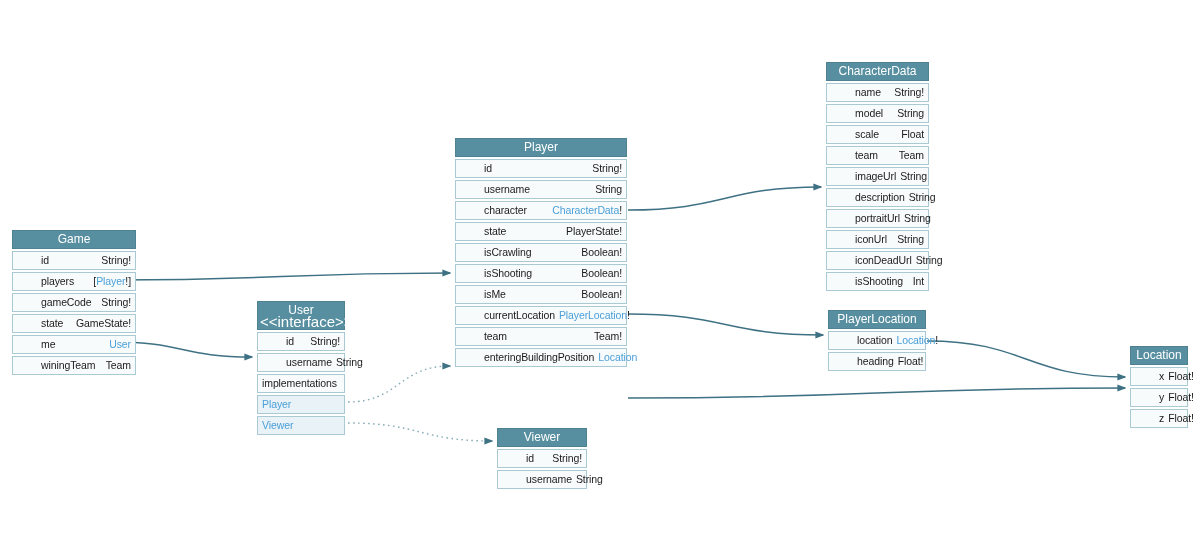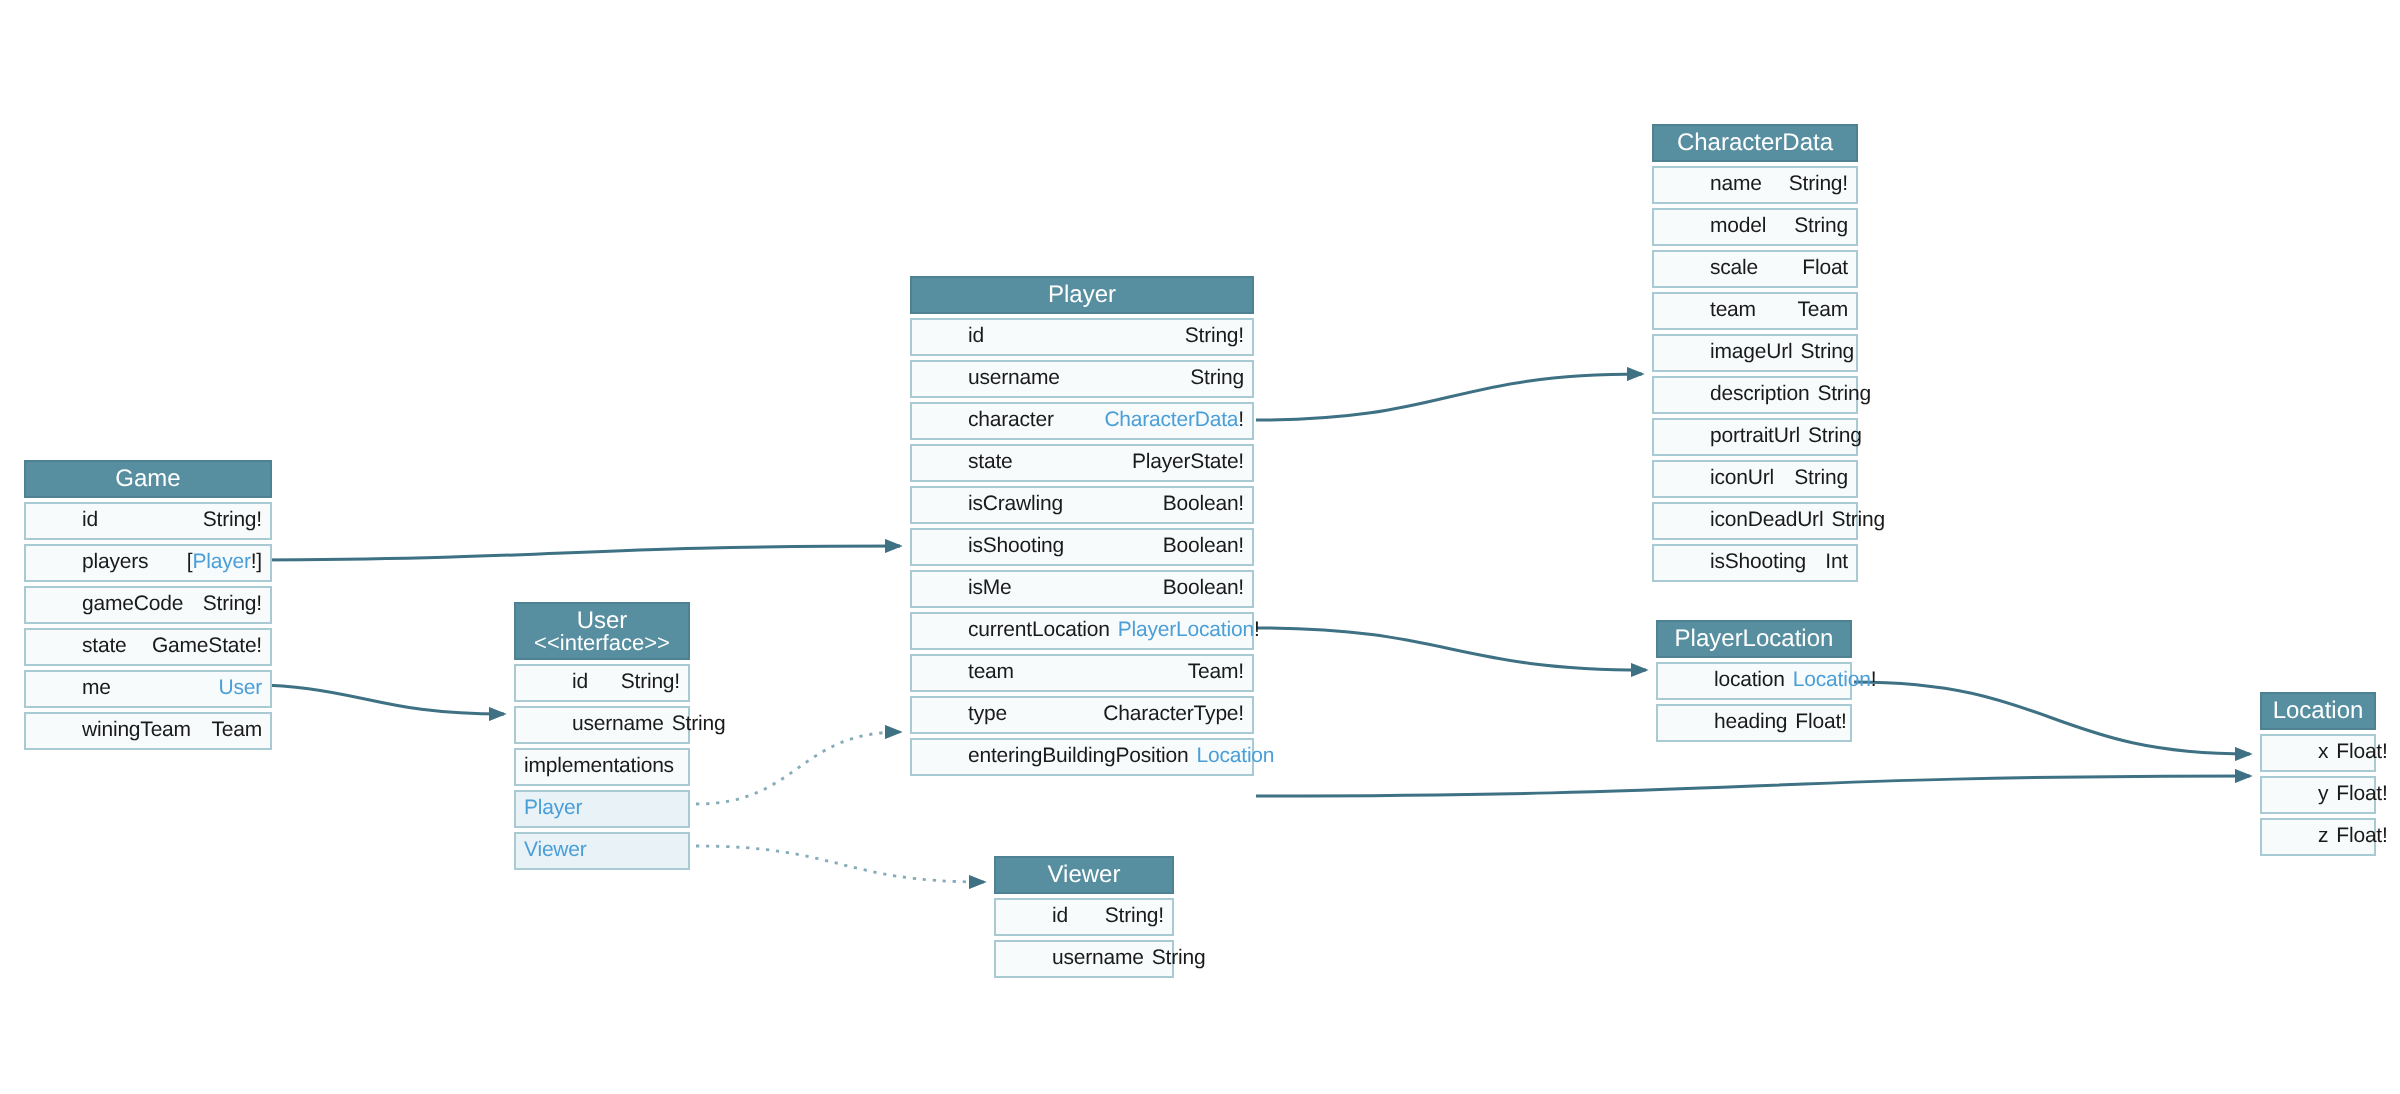--- a/index.html
+++ b/index.html
@@ -23,21 +23,21 @@
   #edges{position:absolute;left:0;top:0;width:1200px;height:547px;}
   .edge{fill:none;stroke:var(--edge);stroke-width:1.5;}
   .edge.dotted{stroke:var(--edge_dotted);stroke-width:1.4;stroke-dasharray:1.6 3.4;}
   #arrowhead-shape{fill:var(--edge);}
   .table{position:absolute;font-size:10.5px;letter-spacing:-0.1px;border-radius:14px;}
   .thead{
     background:var(--header);border:1px solid var(--header_border);
     color:#ffffff;text-align:center;padding:2px 2px;font-size:12px;line-height:13px;
     letter-spacing:0;
   }
-  .thead .subtitle{font-size:11px;line-height:10px;}
+  .thead .subtitle{font-size:15px;line-height:10px;}
   .row{
     margin-top:2px;border:1px solid var(--row_border);background:var(--row_bg);
     height:19px;line-height:17px;padding:0 4px;white-space:nowrap;
   }
   .field-row{display:flex;justify-content:space-between;gap:4px;padding-left:28px;}
   .fname{text-align:left;}
   .ftype{text-align:right;}
   .label-row{text-align:left;}
   .impl-row{background:var(--impl_bg);color:var(--link);text-align:left;}
   .tlink{color:var(--link);}
@@ -141,24 +141,20 @@
       </div>
       <div class="row field-row">
         <span class="fname">currentLocation</span>
         <span class="ftype"><span class="tlink">PlayerLocation</span><span>!</span></span>
       </div>
       <div class="row field-row">
         <span class="fname">team</span>
         <span class="ftype"><span>Team!</span></span>
       </div>
       <div class="row field-row">
-        <span class="fname">type</span>
-        <span class="ftype"><span>CharacterType!</span></span>
-      </div>
-      <div class="row field-row">
         <span class="fname">enteringBuildingPosition</span>
         <span class="ftype"><span class="tlink">Location</span></span>
       </div>
     </div>
     <div class="table" style="left: 497px; top: 428px; width: 90px;">
       <div class="thead">
         <div>Viewer</div>
       </div>
       <div class="row field-row">
         <span class="fname">id</span>

